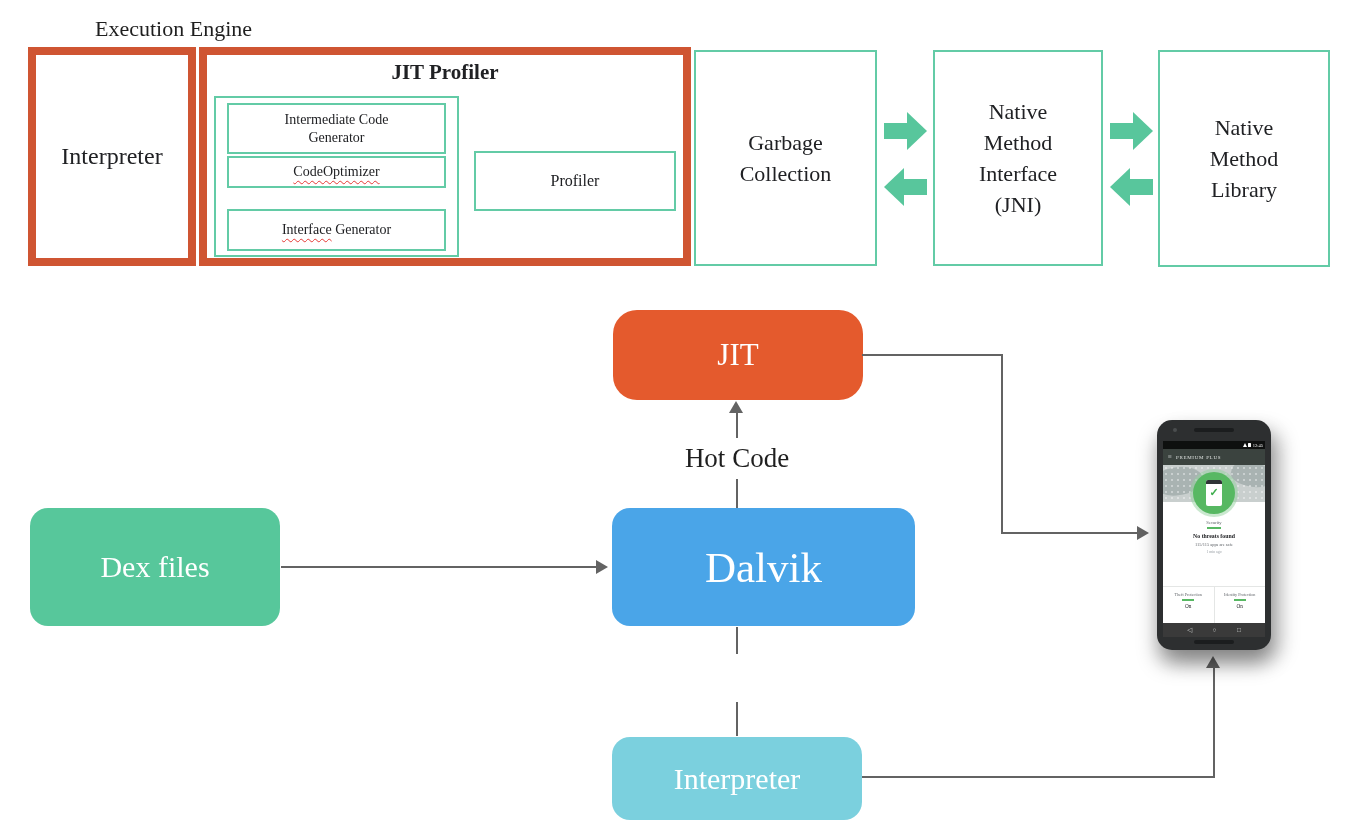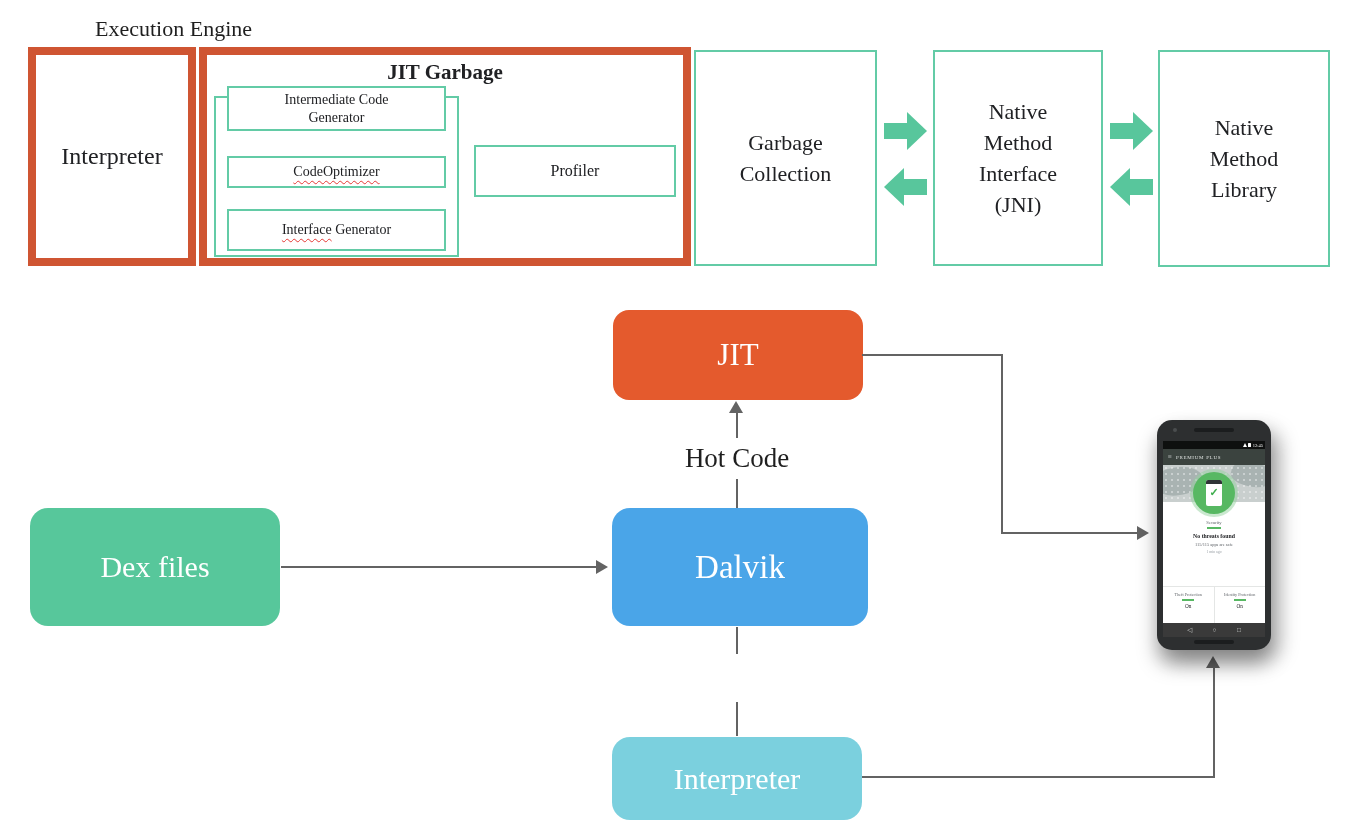--- a/index.html
+++ b/index.html
@@ -13,41 +13,41 @@
 
   
   .exec-label{left:95px;top:16px;font-size:22px;color:#1f1f1f;}
   .orange-box{border:8px solid var(--orange_border,#cf5532);background:#fff;}
   .interpreter-box{left:28px;top:47px;width:168px;height:219px;font-size:24px;}
   .jit-box{left:199px;top:47px;width:492px;height:219px;}
   .jit-title{left:199px;top:60px;width:492px;text-align:center;font-weight:bold;font-size:21px;}
   .green-border{border:2px solid var(--green_border,#63cba6);background:#fff;}
   .green-wrap{left:214px;top:96px;width:245px;height:161px;}
   .sbox{font-size:14px;line-height:18px;}
-  .icg-box{left:227px;top:86px;width:219px;height:45px;}
+  .icg-box{left:227px;top:103px;width:219px;height:51px;}
   .co-box{left:227px;top:156px;width:219px;height:32px;}
   .tcg-box{left:227px;top:209px;width:219px;height:42px;}
-  .profiler-box{left:474px;top:145px;width:202px;height:52px;font-size:16px;}
+  .profiler-box{left:474px;top:151px;width:202px;height:60px;font-size:16px;}
   .tallbox{font-size:22px;line-height:31px;}
   .gc-box{left:694px;top:50px;width:183px;height:216px;}
   .jni-box{left:933px;top:50px;width:170px;height:216px;}
   .nml-box{left:1158px;top:50px;width:172px;height:217px;}
   .sq{text-decoration:underline wavy var(--squiggle_red,#e53935);text-decoration-thickness:1px;text-underline-offset:4px;text-decoration-skip-ink:none;}
 
   
   .barrow{position:absolute;display:flex;align-items:center;}
   .barrow .tail{width:23px;height:16px;background:var(--green_arrow,#58c69c);}
   .barrow .head{width:0;height:0;border-top:19px solid transparent;border-bottom:19px solid transparent;border-left:20px solid var(--green_arrow,#58c69c);}
   .barrow.rev{flex-direction:row-reverse;}
   .barrow.rev .head{border-left:none;border-right:20px solid var(--green_arrow,#58c69c);}
 
   
   .node{color:#fff;display:flex;align-items:center;justify-content:center;}
-  .jit-node{left:613px;top:310px;width:250px;height:90px;border-radius:16px;background:var(--orange_fill,#e45a2d);font-size:31px;}
-  .dalvik-node{left:612px;top:508px;width:256px;height:118px;border-radius:18px;background:var(--blue_fill,#4aa5e8);font-size:33px;}
+  .jit-node{left:613px;top:310px;width:250px;height:90px;border-radius:24px;background:var(--orange_fill,#e45a2d);font-size:31px;}
+  .dalvik-node{left:612px;top:508px;width:303px;height:118px;border-radius:18px;background:var(--blue_fill,#4aa5e8);font-size:43px;}
   .interp-node{left:612px;top:737px;width:250px;height:83px;border-radius:18px;background:var(--cyan_fill,#7bd0de);font-size:30px;}
   .dex-node{left:30px;top:508px;width:250px;height:118px;border-radius:18px;background:var(--green_fill,#57c79b);font-size:30px;}
   .flow-label{width:200px;text-align:center;font-size:27px;color:#1f1f1f;}
   .hot-label{left:637px;top:443px;}
   .cold-label{left:637px;top:665px;}
 
   .hline,.vline{background:var(--line_gray,#636363);}
   .ah{width:0;height:0;}
   .ah-right{border-top:7px solid transparent;border-bottom:7px solid transparent;border-left:12px solid var(--line_gray,#636363);}
   .ah-up{border-left:7px solid transparent;border-right:7px solid transparent;border-bottom:12px solid var(--line_gray,#636363);}
@@ -96,21 +96,21 @@
 
 <div id="canvas">
 
   <div class="abs exec-label">Execution Engine</div>
 
   <div class="abs orange-box interpreter-box center">
     <span>Interpreter</span>
   </div>
 
   <div class="abs orange-box jit-box"></div>
-  <div class="abs jit-title">JIT Garbage</div>
+  <div class="abs jit-title">JIT Profiler</div>
 
   <div class="abs green-border green-wrap"></div>
 
   <div class="abs green-border sbox icg-box center pre">
     <span>Intermediate Code
 Generator</span>
   </div>
 
   <div class="abs green-border sbox co-box center">
     <span class="sq">CodeOptimizer</span>

